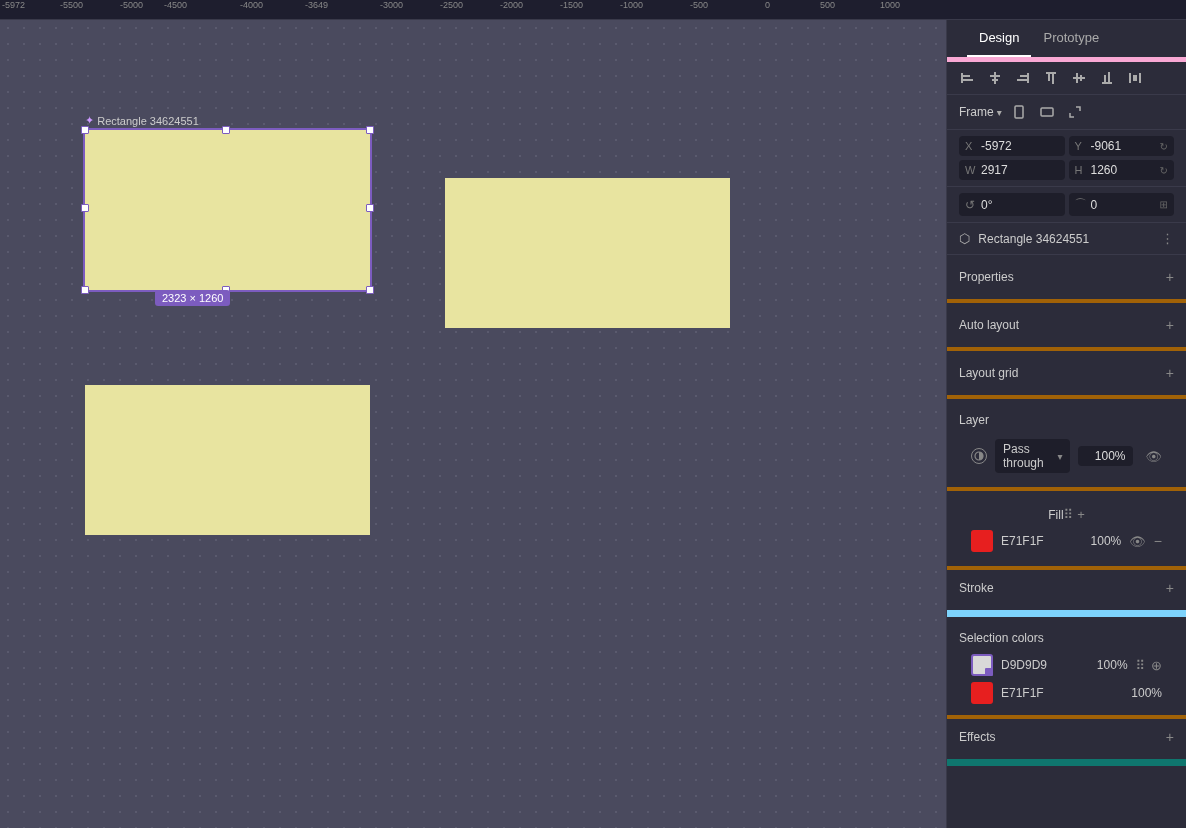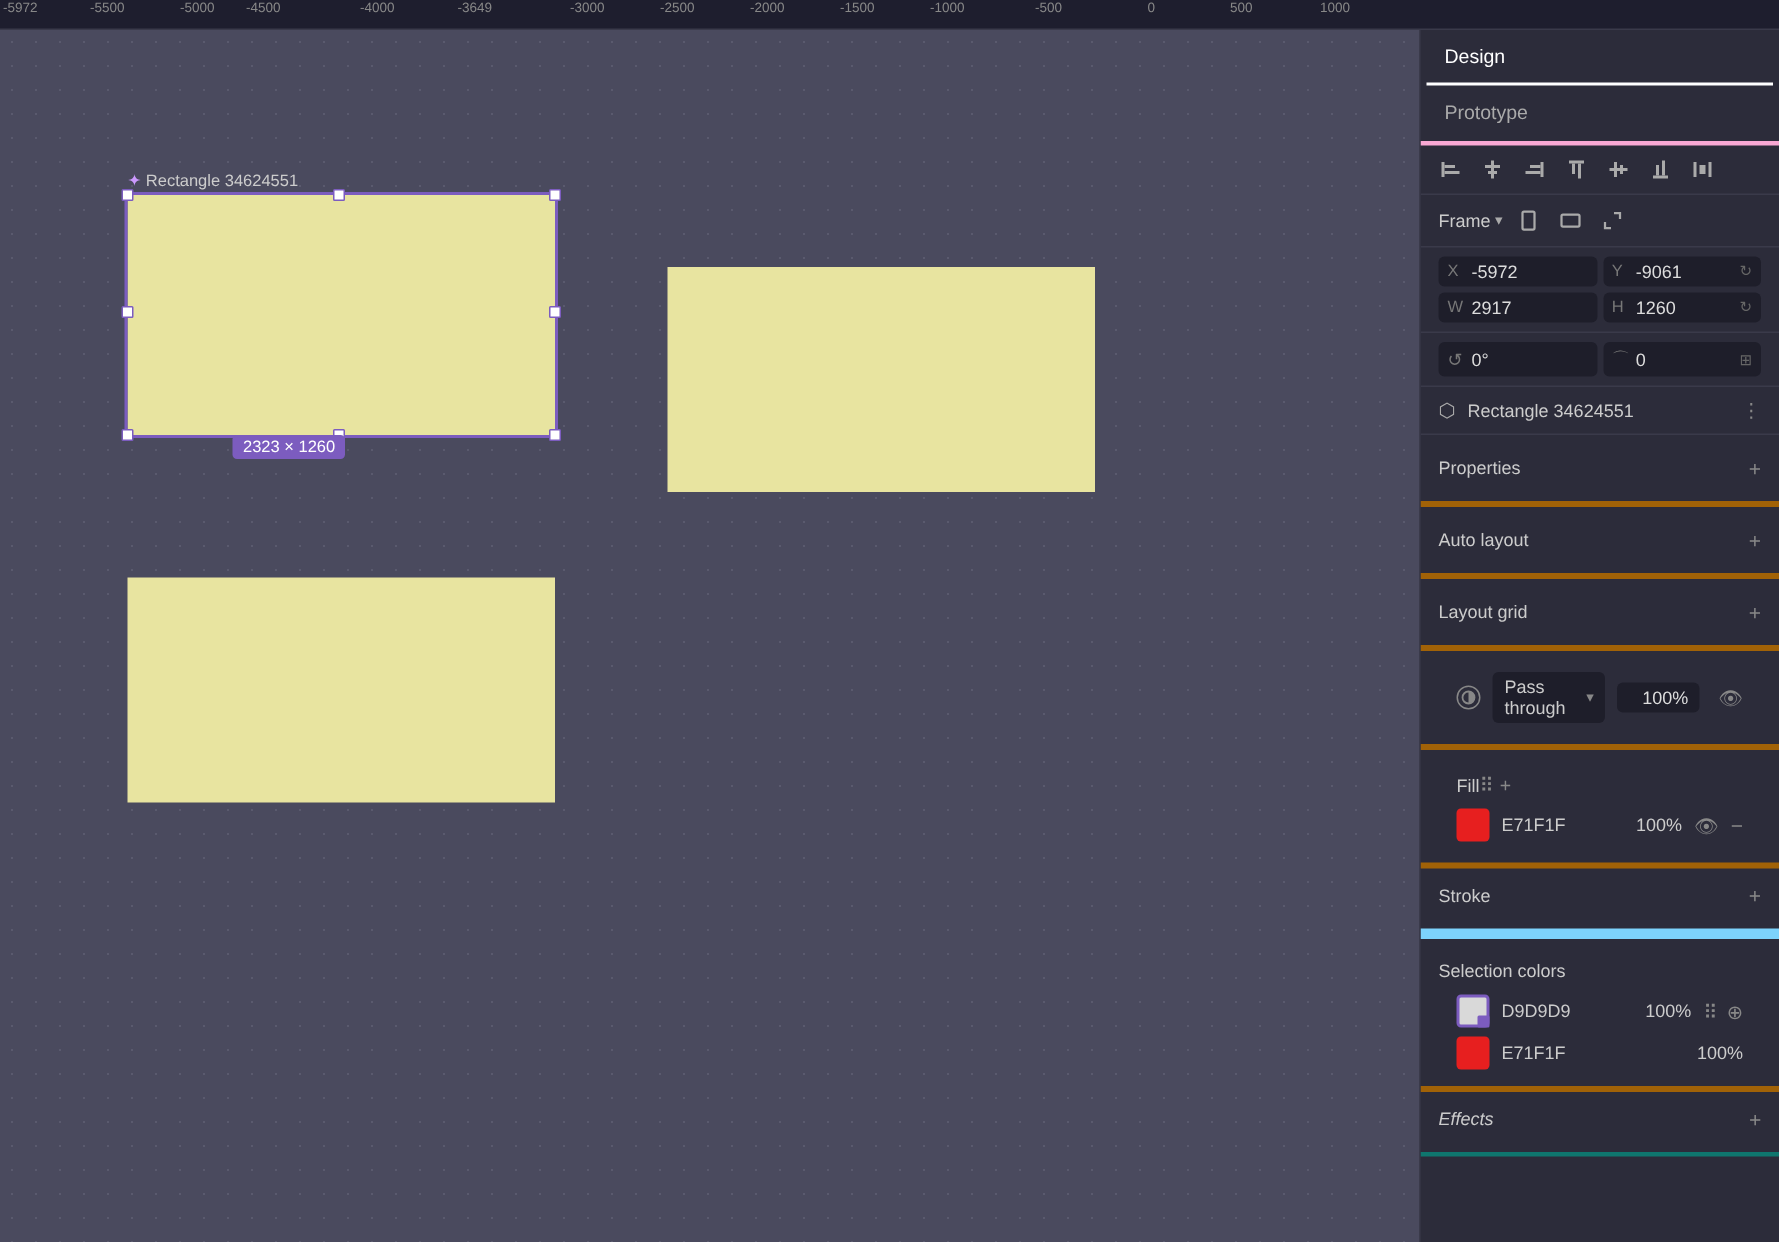--- a/index.html
+++ b/index.html
@@ -87,23 +87,22 @@
       border-left: 1px solid #3a3a4a;
       display: flex;
       flex-direction: column;
       color: #ccc;
       font-size: 12px;
       overflow-y: auto;
     }
 
     .panel-tabs {
       display: flex;
-      border-bottom: 3px solid #f9a8d4;
-      padding: 0 4px;
-      flex-direction: column;
+      border-bottom: 5px solid #f9a8d4;
+      padding: 0 20px;
     }
     .panel-tab {
       padding: 10px 12px;
       font-size: 13px;
       cursor: pointer;
       color: #aaa;
       border-bottom: 2px solid transparent;
     }
     .panel-tab.active {
       color: white;
@@ -308,21 +307,21 @@
       color: #888;
       cursor: pointer;
       font-size: 13px;
       margin-left: 4px;
     }
 
     
     .fill-header {
       display: flex;
       align-items: center;
-      justify-content: flex-start;
+      justify-content: center;
       padding: 8px 12px 4px;
     }
     .fill-row {
       display: flex;
       align-items: center;
       gap: 8px;
       padding: 4px 12px 6px;
     }
     .color-swatch {
       width: 22px;
@@ -371,23 +370,22 @@
     }
 
     
     .stroke-section {
       border-bottom: 7px solid #7dd3fc;
       padding: 4px 12px 8px;
     }
 
     
     .effects-section {
-      border-bottom: 3px solid #0f766e;
+      border-bottom: 7px solid #0f766e;
       padding: 4px 12px 8px;
-      font-style: italic;
     }
 
     
     .right-panel::-webkit-scrollbar { width: 4px; }
     .right-panel::-webkit-scrollbar-thumb { background: #555; border-radius: 2px; }
   </style>
 </head>
 <body>
 
 <div class="ruler">
@@ -585,20 +583,23 @@
     </div>
 
     <div class="section">
       <div class="section-header">
         <span class="section-title">Layout grid</span>
         <span class="section-icon">+</span>
       </div>
     </div>
 
     <div class="section">
+      <div class="section-header">
+        <span class="section-title">Layer</span>
+      </div>
       <div class="layer-row">
         <div class="layer-icon">
           <svg width="10" height="10" viewBox="0 0 10 10" fill="none">
             <circle cx="5" cy="5" r="4" stroke="#888" stroke-width="1.2"></circle>
             <path d="M5 1 A4 4 0 0 1 5 9" fill="#888"></path>
           </svg>
         </div>
         <div class="layer-blend">
           <span style="color:#ccc; font-size:12px; flex:1;">Pass through</span>
           <span style="color:#888; font-size:10px;">▾</span>

